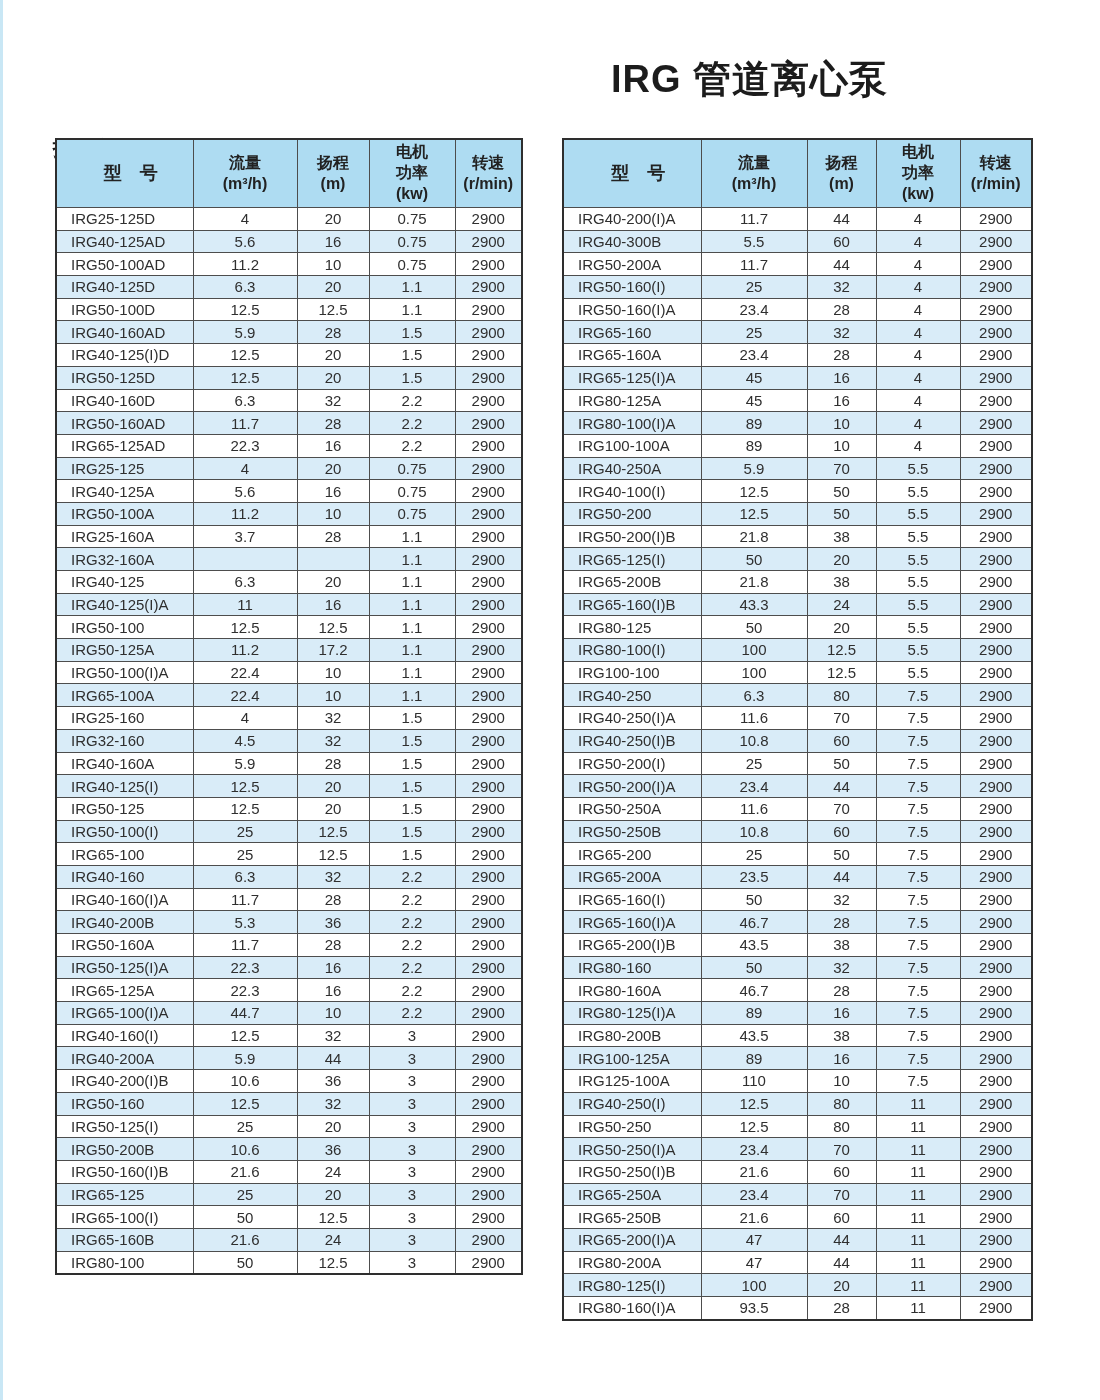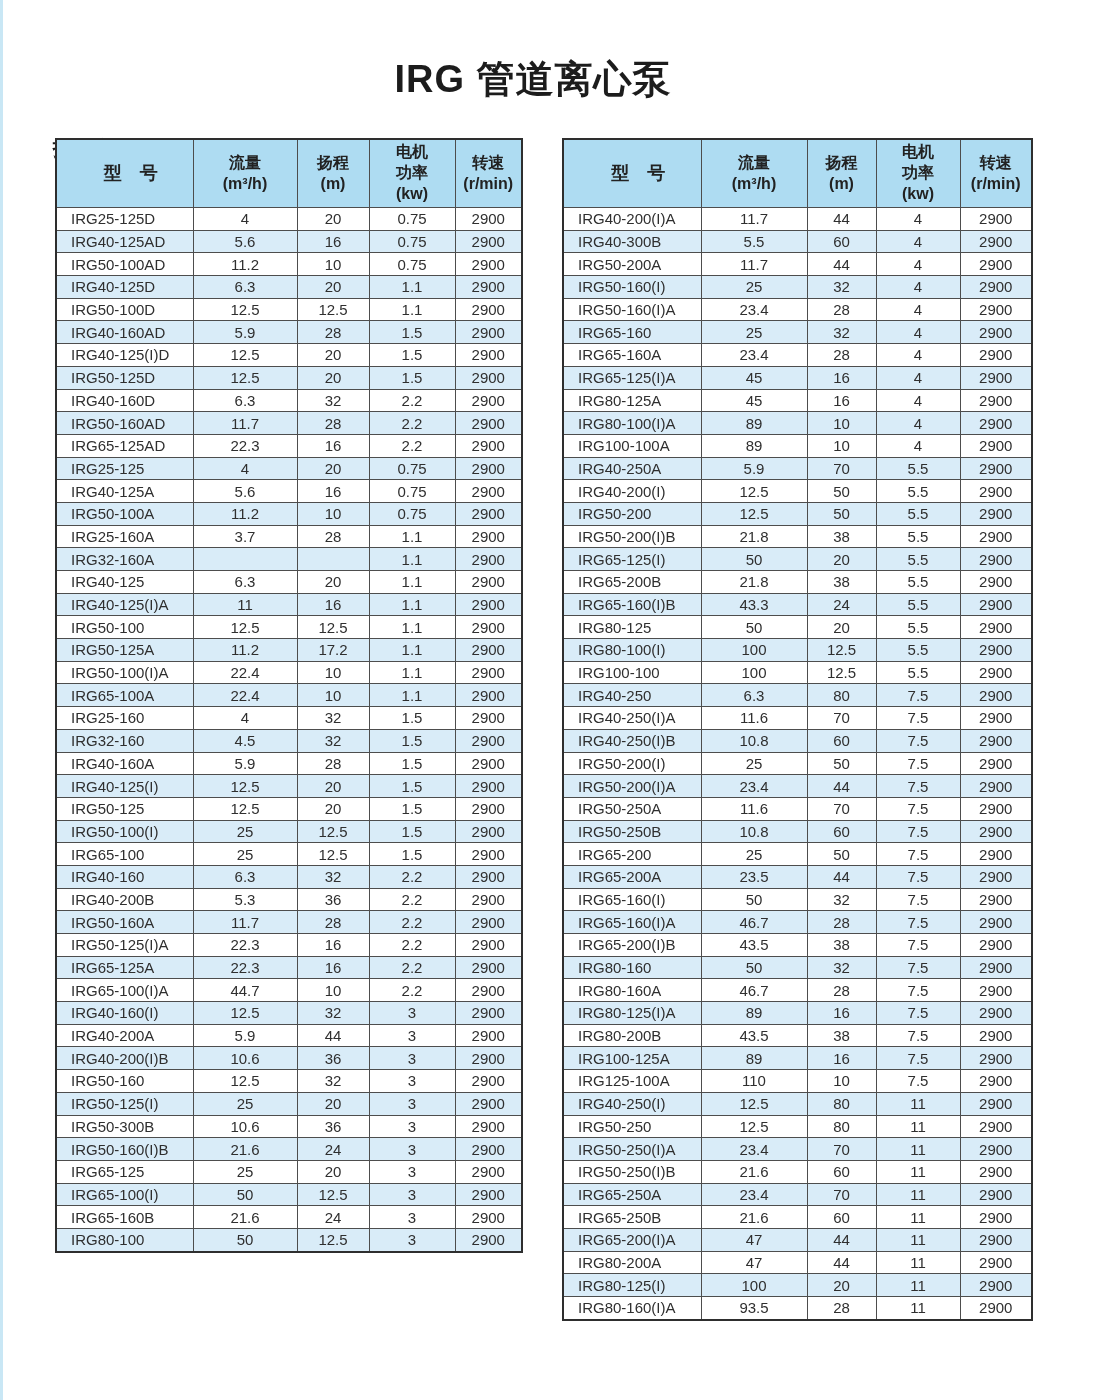--- a/index.html
+++ b/index.html
@@ -20,21 +20,21 @@
     width: 3px; height: 1400px;
     background: #c9e7f5;
   }
   .page-title {
     position: absolute;
     top: 54px;
     left: 0;
     width: 888px;
     box-sizing: border-box;
     padding-left: 178px;
-    text-align: center;
+    text-align: right;
     font-size: 38px;
     font-weight: bold;
     color: #1c1c1c;
     letter-spacing: 1px;
   }
   .section-title {
     position: absolute;
     top: 103px;
     left: 53px;
     font-size: 20px;
@@ -312,20 +312,27 @@
         <td>2900</td>
       </tr>
       <tr>
         <td class="model">IRG40-160</td>
         <td>6.3</td>
         <td>32</td>
         <td>2.2</td>
         <td>2900</td>
       </tr>
       <tr>
+        <td class="model">IRG40-160(I)A</td>
+        <td>11.7</td>
+        <td>28</td>
+        <td>2.2</td>
+        <td>2900</td>
+      </tr>
+      <tr>
         <td class="model">IRG40-200B</td>
         <td>5.3</td>
         <td>36</td>
         <td>2.2</td>
         <td>2900</td>
       </tr>
       <tr>
         <td class="model">IRG50-160A</td>
         <td>11.7</td>
         <td>28</td>
@@ -382,21 +389,21 @@
         <td>2900</td>
       </tr>
       <tr>
         <td class="model">IRG50-125(I)</td>
         <td>25</td>
         <td>20</td>
         <td>3</td>
         <td>2900</td>
       </tr>
       <tr>
-        <td class="model">IRG50-300B</td>
+        <td class="model">IRG50-200B</td>
         <td>10.6</td>
         <td>36</td>
         <td>3</td>
         <td>2900</td>
       </tr>
       <tr>
         <td class="model">IRG50-160(I)B</td>
         <td>21.6</td>
         <td>24</td>
         <td>3</td>
@@ -529,21 +536,21 @@
         <td>2900</td>
       </tr>
       <tr>
         <td class="model">IRG40-250A</td>
         <td>5.9</td>
         <td>70</td>
         <td>5.5</td>
         <td>2900</td>
       </tr>
       <tr>
-        <td class="model">IRG40-200(I)</td>
+        <td class="model">IRG40-100(I)</td>
         <td>12.5</td>
         <td>50</td>
         <td>5.5</td>
         <td>2900</td>
       </tr>
       <tr>
         <td class="model">IRG50-200</td>
         <td>12.5</td>
         <td>50</td>
         <td>5.5</td>

